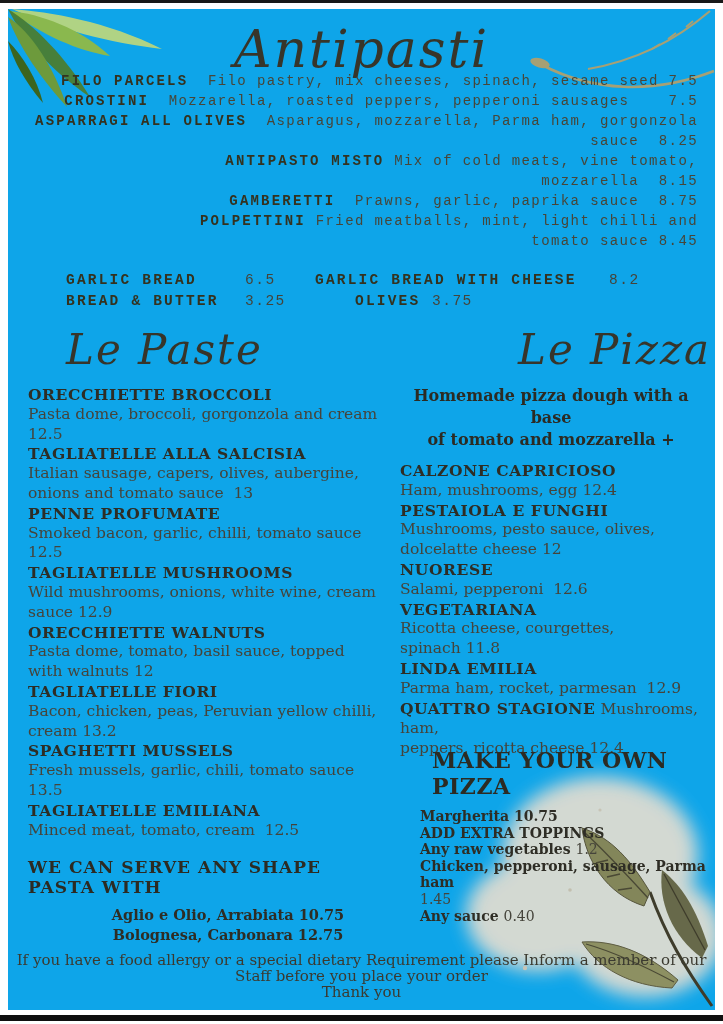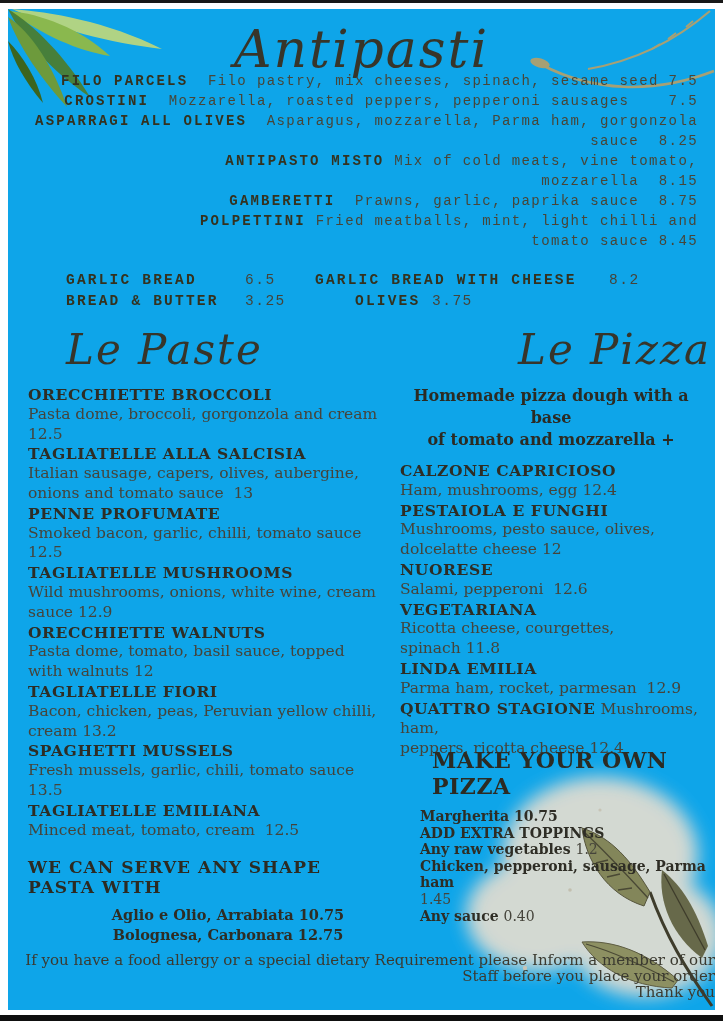--- a/index.html
+++ b/index.html
@@ -47,21 +47,21 @@
   .pn-lines{margin:8px 0 0 40px;text-align:center;font-weight:700;font-size:14.5px;line-height:20px;color:#2e2d25;}
   .pn-lines p{margin:0;}
 
   .myo{position:absolute;left:396px;top:738px;width:300px;margin-left:16px;}
   .myo-title{font-weight:700;font-size:22px;letter-spacing:0.5px;color:#2c2b23;margin:0 0 0 12px;}
   .myo-lines{margin-top:9px;font-size:14px;line-height:16.6px;}
   .myo-lines p{margin:0;white-space:pre-wrap;}
   .m-label{font-weight:700;color:#2e2d25;}
   .m-value{color:#45443b;}
 
-  .footer{position:absolute;left:0;top:944px;width:707px;text-align:right;font-size:15px;line-height:15.8px;color:#3b3a30;}
+  .footer{position:absolute;left:0;top:944px;width:707px;text-align:center;font-size:15px;line-height:15.8px;color:#3b3a30;}
   .footer p{margin:0;}
 </style>
 </head>
 <body>
 
 <div class="top-rule"></div>
 
 <div class="paper">
 
   <svg class="deco deco-tl" viewBox="0 0 160 130">

